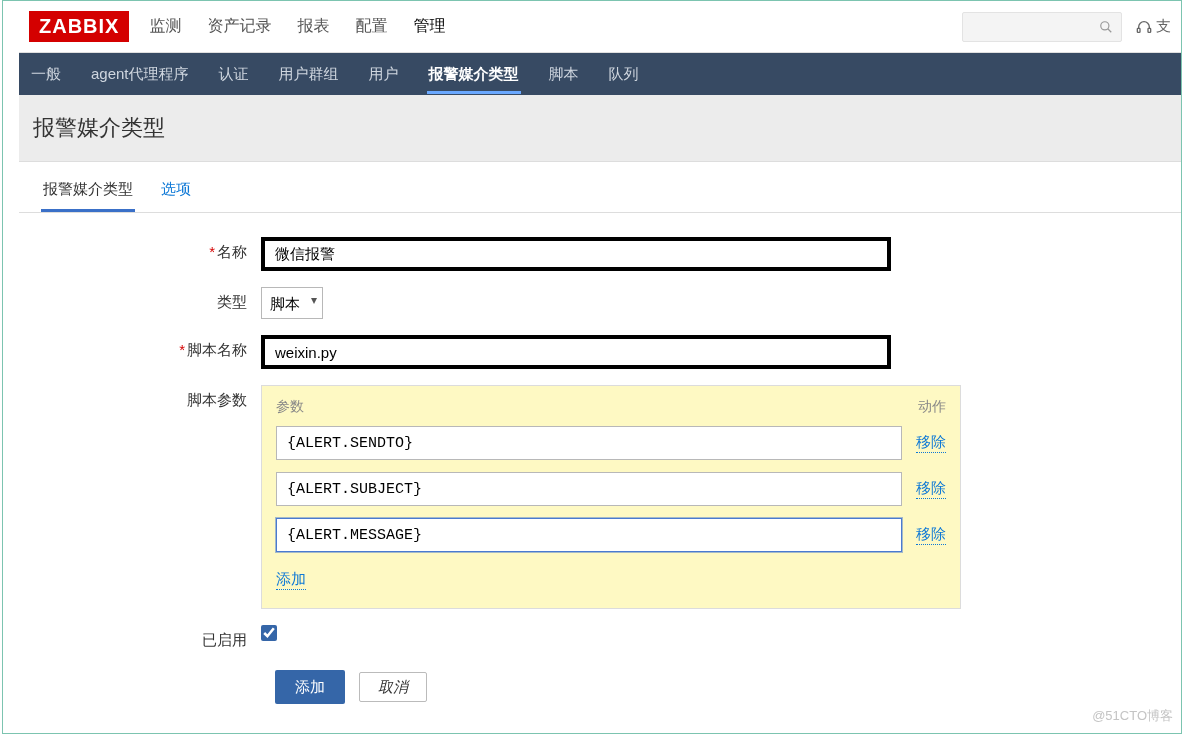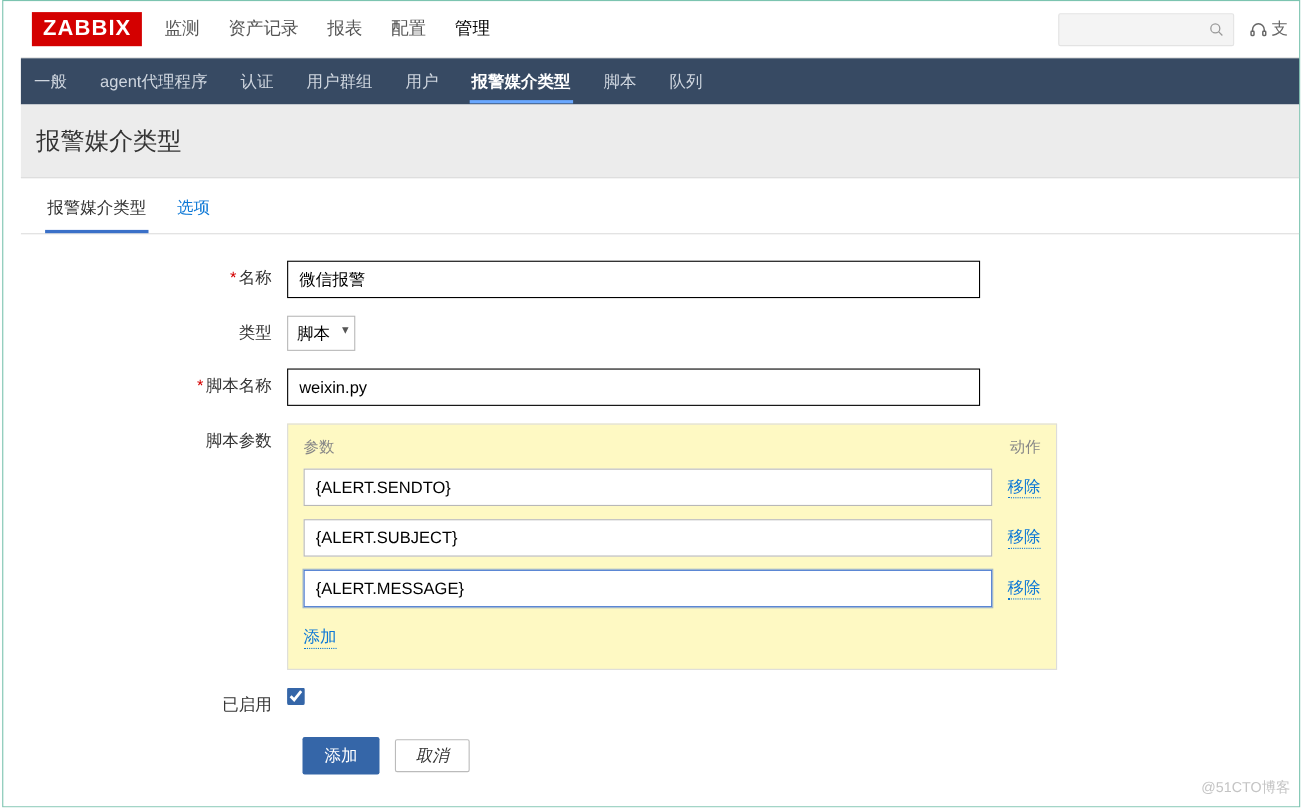--- a/index.html
+++ b/index.html
@@ -28,30 +28,30 @@
 .tabs { display: flex; gap: 24px; padding: 10px 22px 0 22px; border-bottom: 1px solid #ddd; }
 .tab { padding: 8px 2px 10px 2px; cursor: pointer; font-size: 15px; color: #0d78d6; }
 .tab.active { color: #333; border-bottom: 3px solid #3a70c8; font-weight: normal; }
 
 
 .form { padding: 24px 22px; }
 .row { display: flex; align-items: flex-start; margin-bottom: 16px; }
 .label { width: 220px; text-align: right; padding-right: 14px; font-size: 15px; color: #333; padding-top: 6px; }
 .req { color: #d40000; margin-right: 2px; }
 .ctrl { flex: 0 0 auto; }
-input.text { width: 630px; height: 34px; border: 1px solid #000000; padding: 0 10px; font-size: 15px; }
+input.text { width: 630px; height: 34px; border: 4px solid #000000; padding: 0 10px; font-size: 15px; }
 select.sel { height: 32px; border: 1px solid #b8b8b8; padding: 0 22px 0 8px; font-size: 15px; background: #fff; appearance: none; }
 .sel-wrap { position: relative; display: inline-block; }
 .sel-wrap::after { content: "▾"; position: absolute; right: 6px; top: 6px; pointer-events: none; font-size: 12px; color: #555; }
 
 
 .params-box { border: 1px solid #dcdcdc; background: #fef9c3; width: 700px; padding: 12px 14px 18px 14px; }
 .params-head { display: flex; justify-content: space-between; color: #888; font-size: 14px; margin-bottom: 10px; }
 .param-row { display: flex; align-items: center; gap: 14px; margin-bottom: 12px; }
-.param-row input { flex: 1; height: 34px; border: 1px solid #b8b8b8; padding: 0 10px; font-size: 15px; }
+.param-row input { flex: 1; height: 34px; border: 1px solid #b8b8b8; padding: 0 10px; font-size: 15px; font-family: Liberation Mono, monospace; }
 .param-row input.focused { border-color: #4a7ad0; outline: 1px solid rgba(74,122,208,0.5); }
 .link { color: #0d78d6; cursor: pointer; border-bottom: 1px dotted #0d78d6; font-size: 15px; }
 .add-link { margin-top: 6px; display: inline-block; }
 
 
 .btn-row { margin-left: 234px; margin-top: 20px; }
 .btn-primary { background: #3566a8; color: #fff; border: none; height: 34px; padding: 0 20px; font-size: 15px; cursor: pointer; border-radius: 2px; }
 .btn-secondary { background: #fff; color: #333; border: 1px solid #bbb; height: 30px; padding: 0 18px; font-size: 15px; cursor: pointer; margin-left: 10px; border-radius: 2px; font-style: italic; }
 
 

